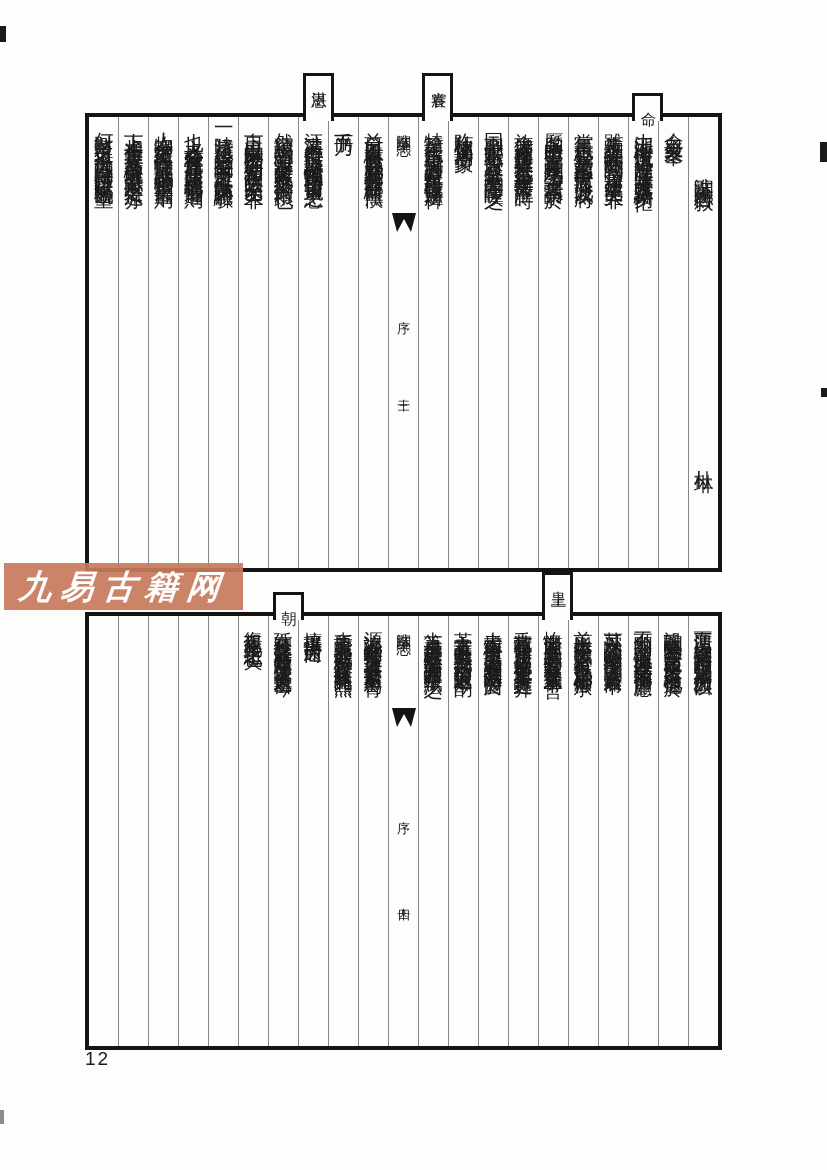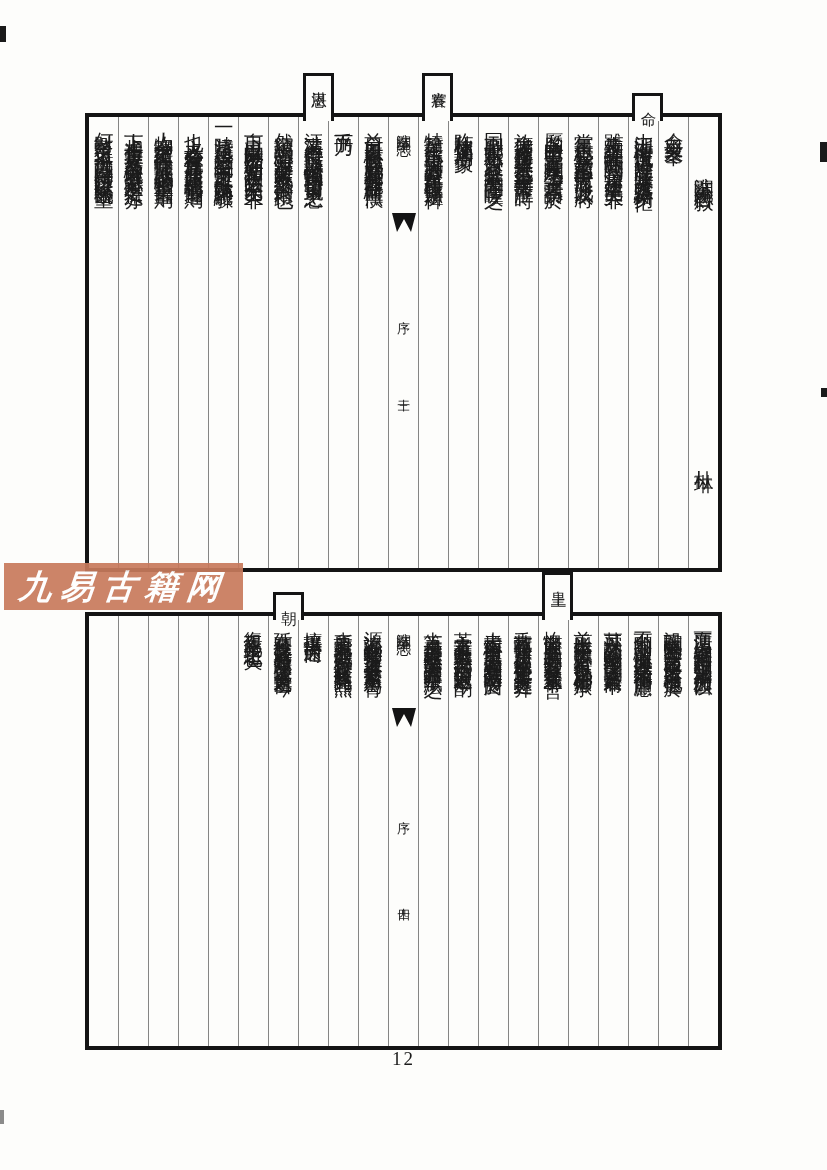--- a/index.html
+++ b/index.html
@@ -24,22 +24,22 @@
   .fishtail{position:absolute;left:50%;transform:translateX(-50%);}
   .tab{position:absolute;box-sizing:border-box;width:31px;background:#fdfdfb;
        border:3px solid #141414;border-bottom:none;z-index:3;
        display:flex;justify-content:center;}
   .tab span{writing-mode:vertical-rl;text-orientation:upright;font-size:15.5px;
             letter-spacing:2px;line-height:1;padding-top:3px;}
   .watermark{position:absolute;left:4px;top:563px;width:239px;height:47px;z-index:6;
              display:flex;align-items:center;justify-content:center;opacity:.92;}
   .watermark span{font-weight:bold;font-style:italic;font-size:33px;letter-spacing:9px;
                   transform:skewX(-6deg);line-height:1;}
-  .folio{position:absolute;left:85px;top:1048px;width:637px;text-align:center;
-         font-size:19px;letter-spacing:2px;font-family:Liberation Serif, serif;}
+  .folio{position:absolute;left:85px;top:1048px;width:637px;
+         font-size:19px;letter-spacing:2px;font-family:Liberation Sans, sans-serif;}
   .speck{position:absolute;background:#1a1a1a;z-index:2;}
 </style>
 </head>
 <body>
 
 <div class="sheet">
 
   <div class="block block-top">
     <div class="cols">
         <div class="col text">

